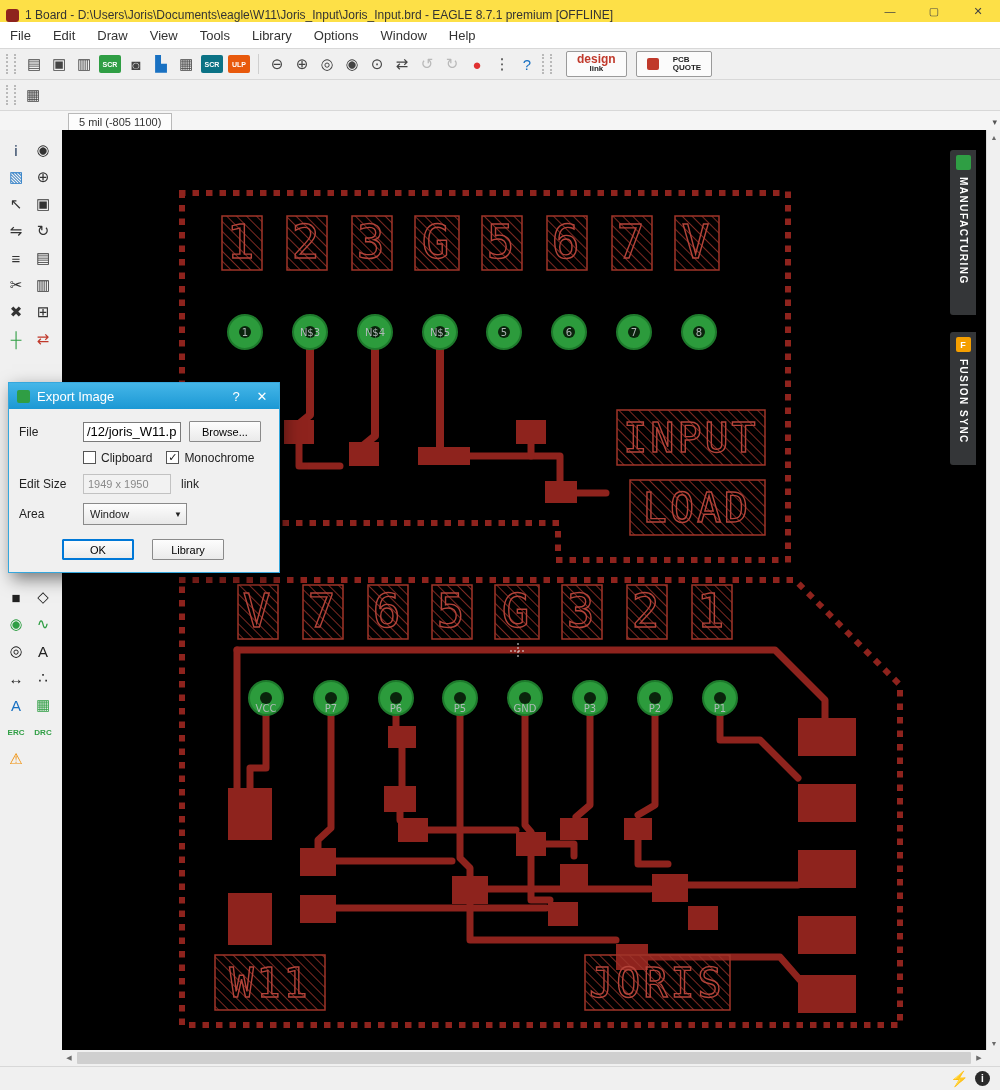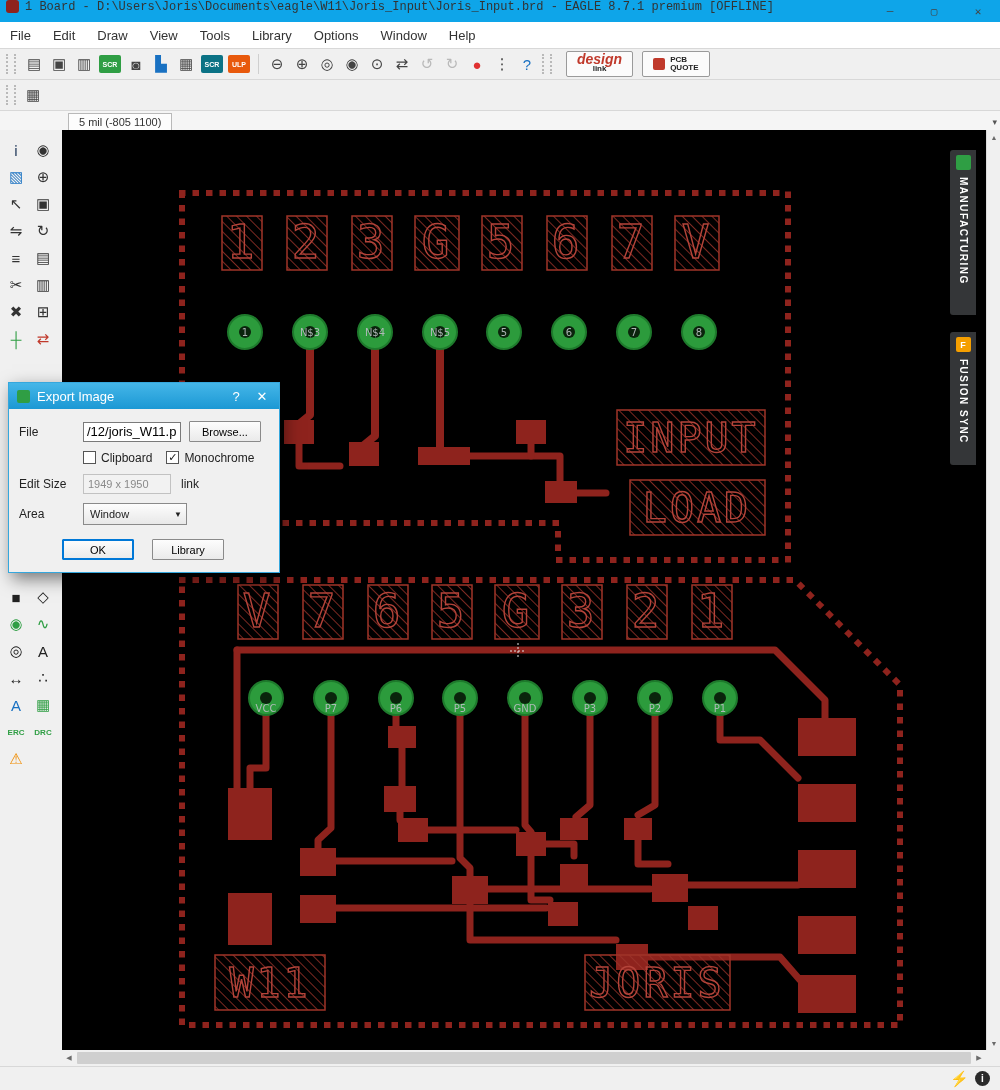--- a/index.html
+++ b/index.html
@@ -1,42 +1,42 @@
 <!DOCTYPE html>
 <html><head>
 <meta charset="utf-8">
 <style>
   html,body{margin:0;padding:0;}
   body{width:1000px;height:1090px;position:relative;background:#f0f0f0;
        font-family:"Liberation Sans",sans-serif;overflow:hidden;
        -webkit-font-smoothing:antialiased;}
   
-  .titlebar{height:22px;background:#0ea5e9;display:flex;align-items:flex-start;
-            font-size:12px;color:#333;padding-left:6px;font-family:Liberation Mono, monospace;}
+  .titlebar{height:22px;background:#fde047;display:flex;align-items:flex-end;
+            font-size:12px;color:#333;padding-left:6px;}
   .app-ico{width:13px;height:13px;border-radius:3px;background:#8e231d;margin-right:6px;flex:0 0 auto;}
   .titlebar .title{flex:1;white-space:nowrap;overflow:hidden;}
   .winbtn{width:44px;height:22px;display:flex;align-items:center;justify-content:center;
           font-size:11px;color:#444;}
   .menubar{height:26px;background:#ffffff;display:flex;align-items:center;
            gap:22px;padding-left:10px;font-size:13px;color:#333;}
   .menubar span{cursor:default;}
   .toolbar{height:30px;background:#f0f0f0;border-top:1px solid #d8d8d8;border-bottom:1px solid #d8d8d8;
            display:flex;align-items:center;padding:0 4px;gap:1px;}
   .handle{width:6px;height:20px;border-left:2px dotted #b9b9b9;border-right:2px dotted #b9b9b9;margin:0 5px 0 2px;}
   .sep{width:1px;height:20px;background:#cfcfcf;margin:0 5px;}
   .icon{width:24px;height:24px;display:inline-flex;align-items:center;justify-content:center;
         font-size:15px;color:#444;border-radius:2px;cursor:default;}
   .icon.badge{width:22px;height:18px;font-size:7px;font-weight:bold;letter-spacing:0;margin:0 2px;}
   .icon.small{font-size:8px;font-weight:bold;}
   .icon.dim{color:#b9b9b9;}
   .linkbtn{height:22px;border:1px solid #9a9a9a;background:#fbfbfb;display:inline-flex;flex-direction:column;
            align-items:center;justify-content:center;padding:1px 10px;margin-left:8px;line-height:9px;border-radius:2px;}
-  .linkbtn .t1{font-size:14px;color:#c0392b;font-style:italic;font-weight:bold;}
+  .linkbtn .t1{font-size:12px;color:#c0392b;font-weight:bold;}
   .linkbtn .t2{font-size:8px;color:#222;font-weight:bold;}
-  .linkbtn.quote{flex-direction:row;gap:5px;}
+  .linkbtn.quote{flex-direction:row;gap:14px;}
   .linkbtn.quote .chip{width:12px;height:12px;background:#c0392b;border-radius:2px;}
   .linkbtn.quote .txts{display:flex;flex-direction:column;line-height:8px;}
   .toolbar2{height:30px;background:#f0f0f0;border-bottom:1px solid #d8d8d8;display:flex;align-items:center;padding-left:4px;}
   .coordbar{height:21px;background:#f5f5f5;border-bottom:1px solid #d8d8d8;display:flex;align-items:center;position:relative;}
   .coordbox{margin-left:68px;height:16px;border:1px solid #b9b9b9;background:#fdfdfd;
             font-size:11px;color:#333;display:flex;align-items:center;padding:0 10px;}
   .coord-dd{position:absolute;right:3px;font-size:9px;color:#555;}
   
   .sidebar{position:absolute;left:0;top:130px;width:62px;height:920px;background:#f0f0f0;
            border-right:1px solid #d8d8d8;}

